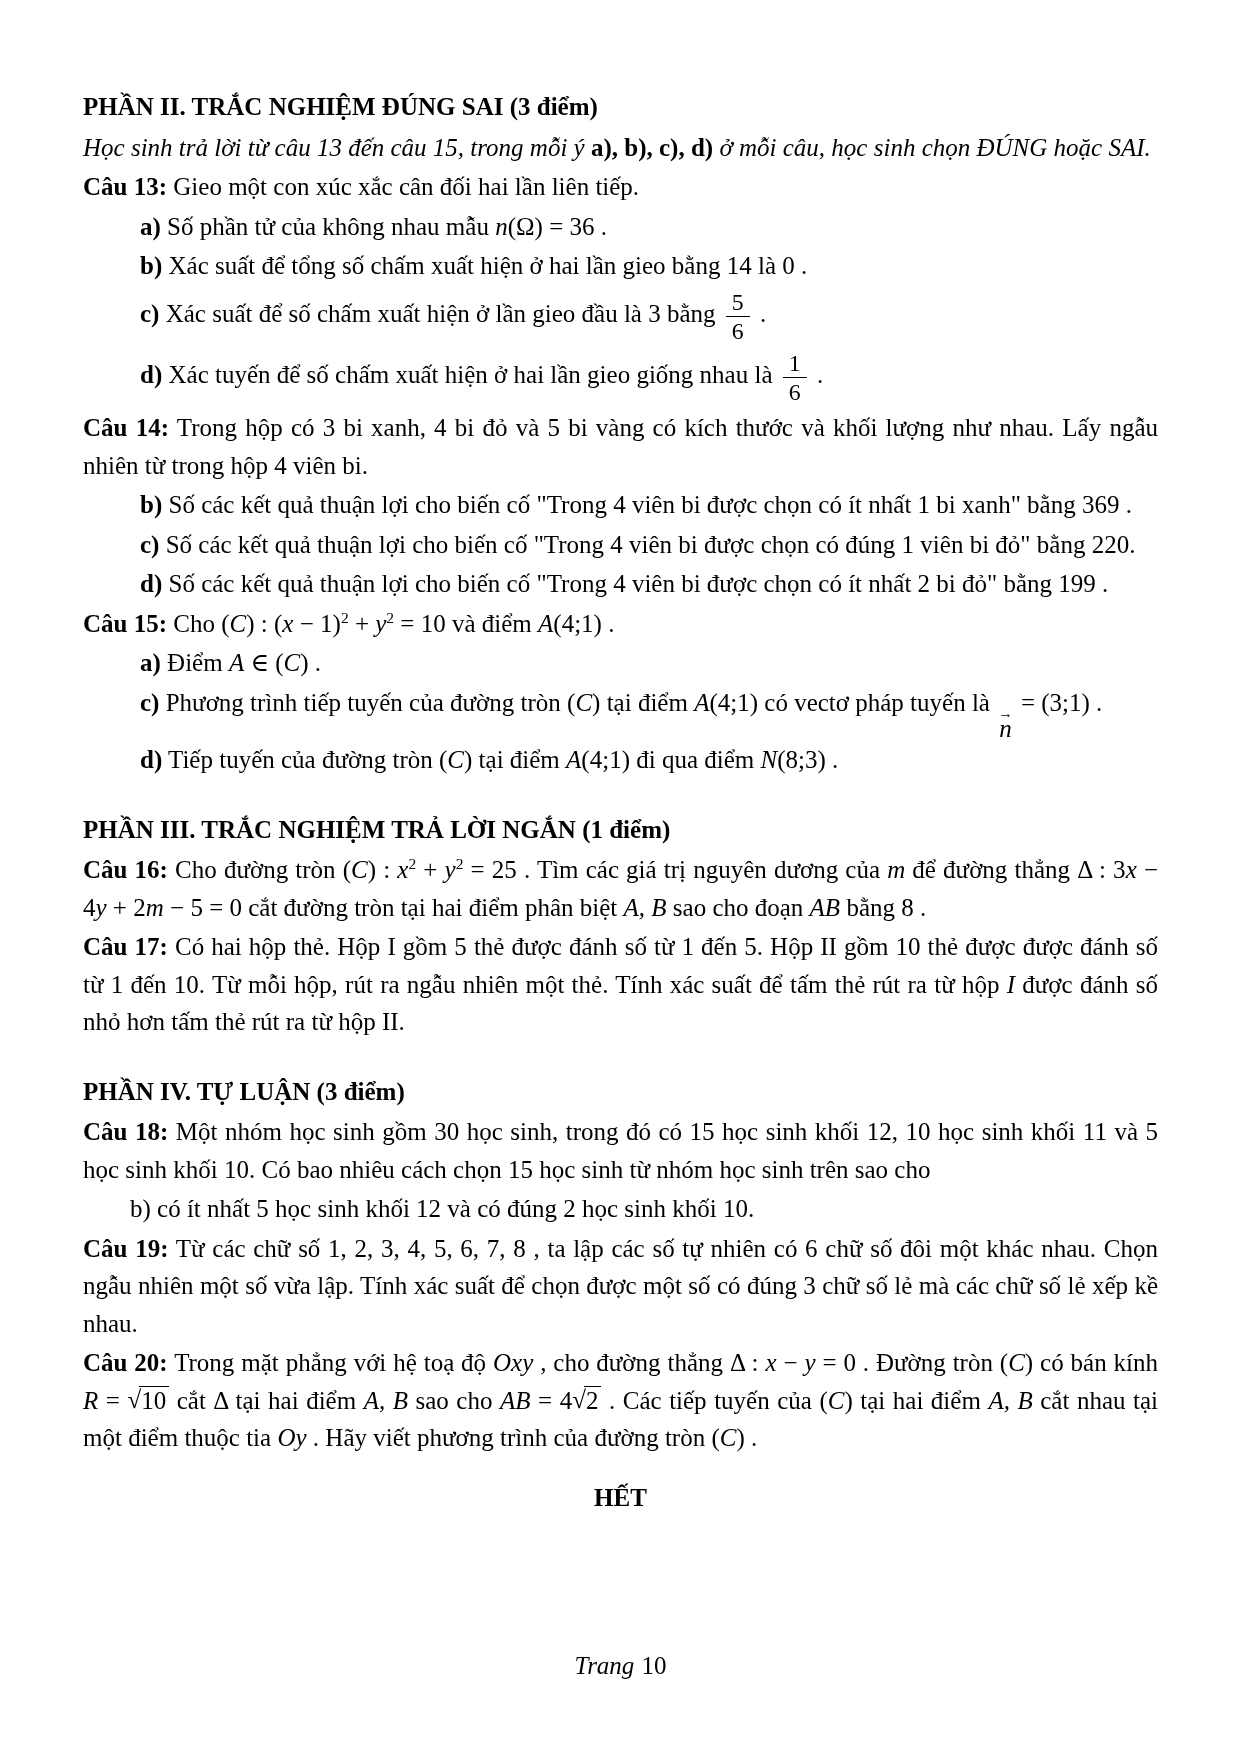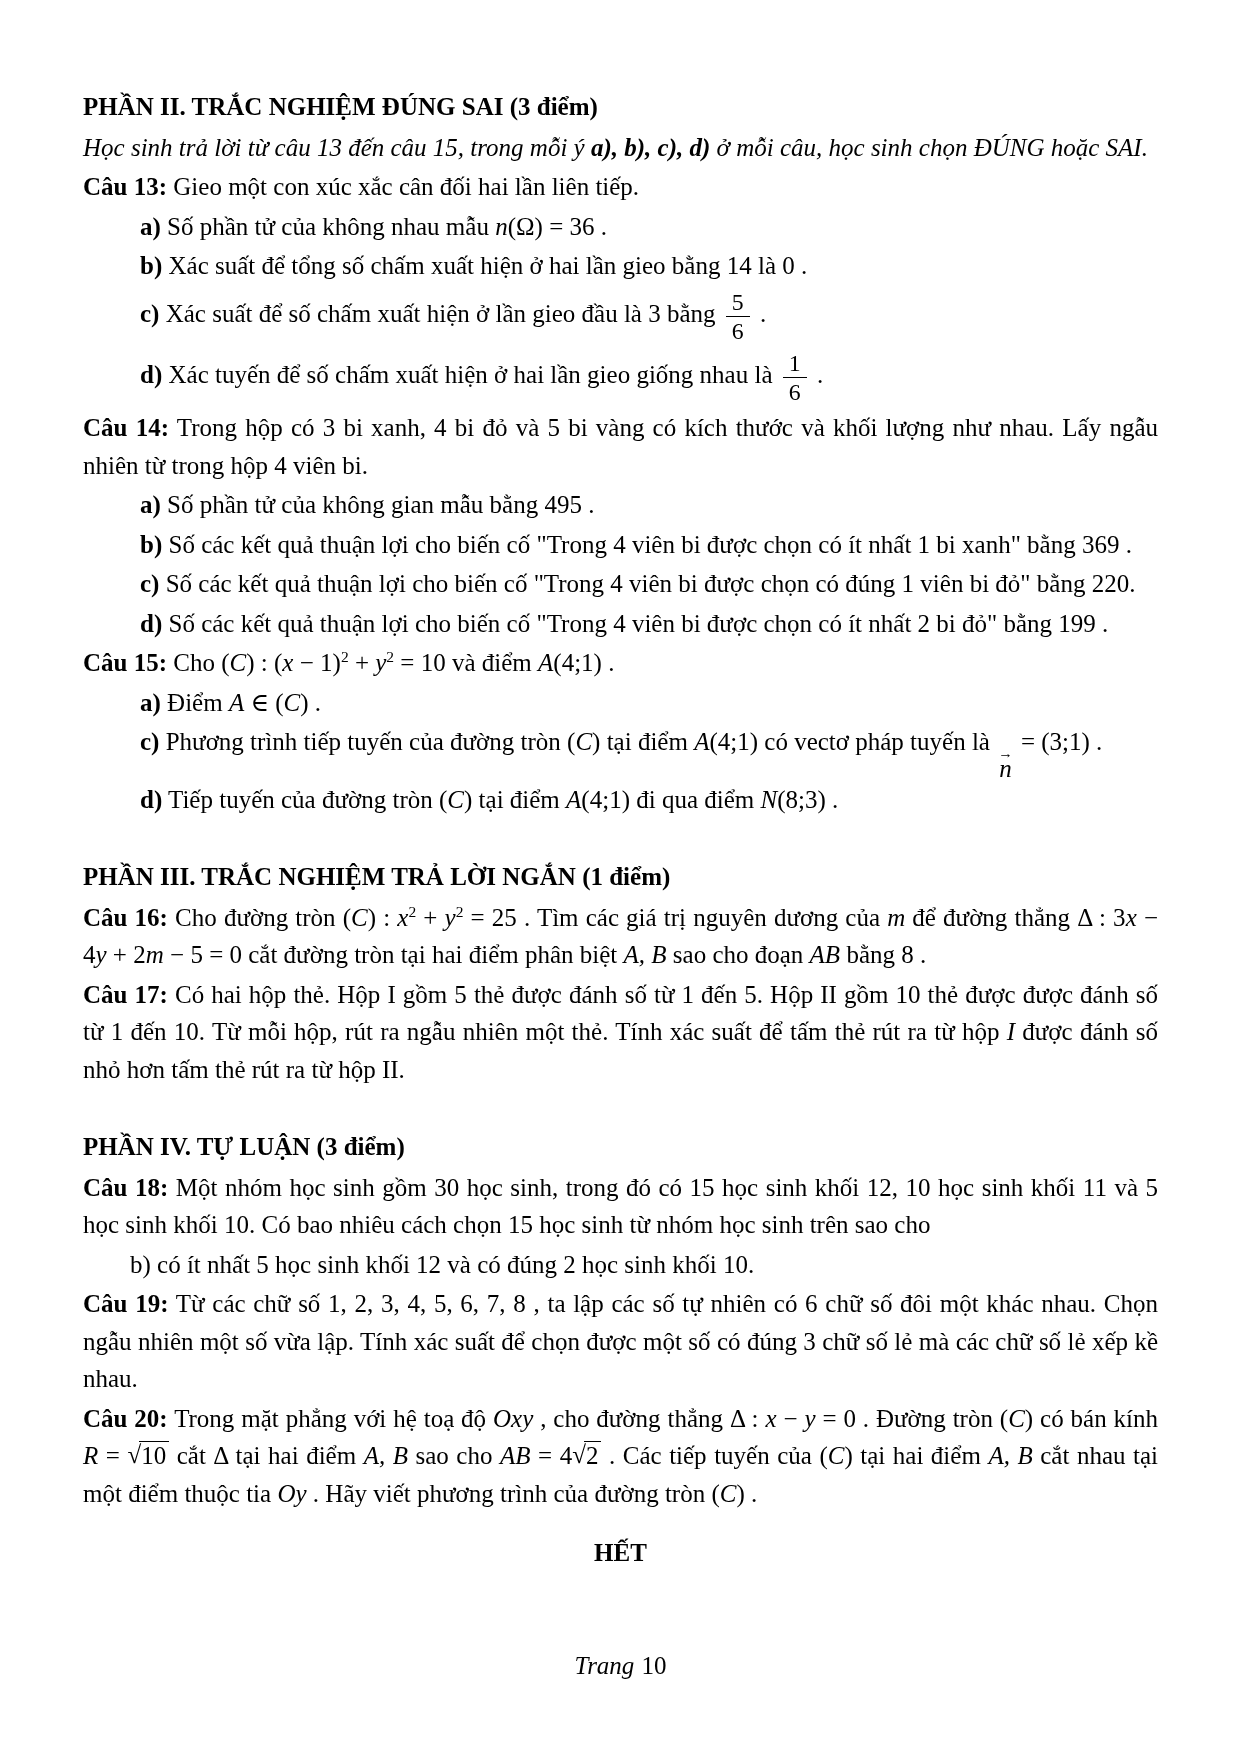--- a/index.html
+++ b/index.html
@@ -12,26 +12,26 @@
     background: #ffffff;
     color: #000000;
     font-family: "Liberation Serif", "DejaVu Serif", serif;
     font-size: 25px;
     padding: 88px 83px 0 83px;
     overflow: hidden;
   }
   .doc-body { width: 100%; }
   .block { line-height: 1.5; text-align: justify; margin: 2px 0; }
   .doc-body .block:first-child { margin-top: 0; }
-  .h { font-weight: bold; text-align: left; margin-top: 40px; margin-bottom: 3px; }
+  .h { font-weight: bold; text-align: left; margin-top: 32px; margin-bottom: 3px; }
   .sub { padding-left: 57px; }
   .sub-sm { padding-left: 47px; }
   .seg-b { font-weight: bold; }
   .seg-i { font-style: italic; }
-  .seg-bi { font-style: italic; font-weight: bold; }
+  .seg-bi { font-weight: bold; }
   .seg-m { font-style: italic; }
   sup.seg-sup { font-size: 0.62em; line-height: 0; vertical-align: super; }
   .frac {
     display: inline-flex;
     flex-direction: column;
     align-items: center;
     vertical-align: middle;
     line-height: 1.1;
     margin: 2px 4px;
     font-size: 0.95em;
@@ -67,21 +67,20 @@
       <div class="block p sub"><span class="seg-b">b)</span><span class="seg-t"> Xác suất để tổng số chấm xuất hiện ở hai lần gieo bằng 14 là 0 .</span></div>
       <div class="block p sub"><span class="seg-b">c)</span><span class="seg-t"> Xác suất để số chấm xuất hiện ở lần gieo đầu là 3 bằng </span><span class="frac">
           <span class="num">5</span>
           <span class="den">6</span>
         </span><span class="seg-t"> .</span></div>
       <div class="block p sub"><span class="seg-b">d)</span><span class="seg-t"> Xác tuyến để số chấm xuất hiện ở hai lần gieo giống nhau là </span><span class="frac">
           <span class="num">1</span>
           <span class="den">6</span>
         </span><span class="seg-t"> .</span></div>
       <div class="block p"><span class="seg-b">Câu 14:</span><span class="seg-t"> Trong hộp có 3 bi xanh, 4 bi đỏ và 5 bi vàng có kích thước và khối lượng như nhau. Lấy ngẫu nhiên từ trong hộp 4 viên bi.</span></div>
-      <div class="block p sub"><span class="seg-b">a)</span><span class="seg-t"> Số phần tử của không gian mẫu bằng 495 .</span></div>
       <div class="block p sub"><span class="seg-b">b)</span><span class="seg-t"> Số các kết quả thuận lợi cho biến cố "Trong 4 viên bi được chọn có ít nhất 1 bi xanh" bằng 369 .</span></div>
       <div class="block p sub"><span class="seg-b">c)</span><span class="seg-t"> Số các kết quả thuận lợi cho biến cố "Trong 4 viên bi được chọn có đúng 1 viên bi đỏ" bằng 220.</span></div>
       <div class="block p sub"><span class="seg-b">d)</span><span class="seg-t"> Số các kết quả thuận lợi cho biến cố "Trong 4 viên bi được chọn có ít nhất 2 bi đỏ" bằng 199 .</span></div>
       <div class="block p"><span class="seg-b">Câu 15:</span><span class="seg-t"> Cho (</span><span class="seg-m">C</span><span class="seg-t">) : (</span><span class="seg-m">x</span><span class="seg-t"> − 1)</span><sup class="seg-sup">2</sup><span class="seg-t"> + </span><span class="seg-m">y</span><sup class="seg-sup">2</sup><span class="seg-t"> = 10 và điểm </span><span class="seg-m">A</span><span class="seg-t">(4;1) .</span></div>
       <div class="block p sub"><span class="seg-b">a)</span><span class="seg-t"> Điểm </span><span class="seg-m">A</span><span class="seg-t"> ∈ (</span><span class="seg-m">C</span><span class="seg-t">) .</span></div>
       <div class="block p sub"><span class="seg-b">c)</span><span class="seg-t"> Phương trình tiếp tuyến của đường tròn (</span><span class="seg-m">C</span><span class="seg-t">) tại điểm </span><span class="seg-m">A</span><span class="seg-t">(4;1) có vectơ pháp tuyến là </span><span class="vec">
           <span class="vec-arrow">→</span>
           <span class="vec-base">n</span>
         </span><span class="seg-t"> = (3;1) .</span></div>
       <div class="block p sub"><span class="seg-b">d)</span><span class="seg-t"> Tiếp tuyến của đường tròn (</span><span class="seg-m">C</span><span class="seg-t">) tại điểm </span><span class="seg-m">A</span><span class="seg-t">(4;1) đi qua điểm </span><span class="seg-m">N</span><span class="seg-t">(8;3) .</span></div>

